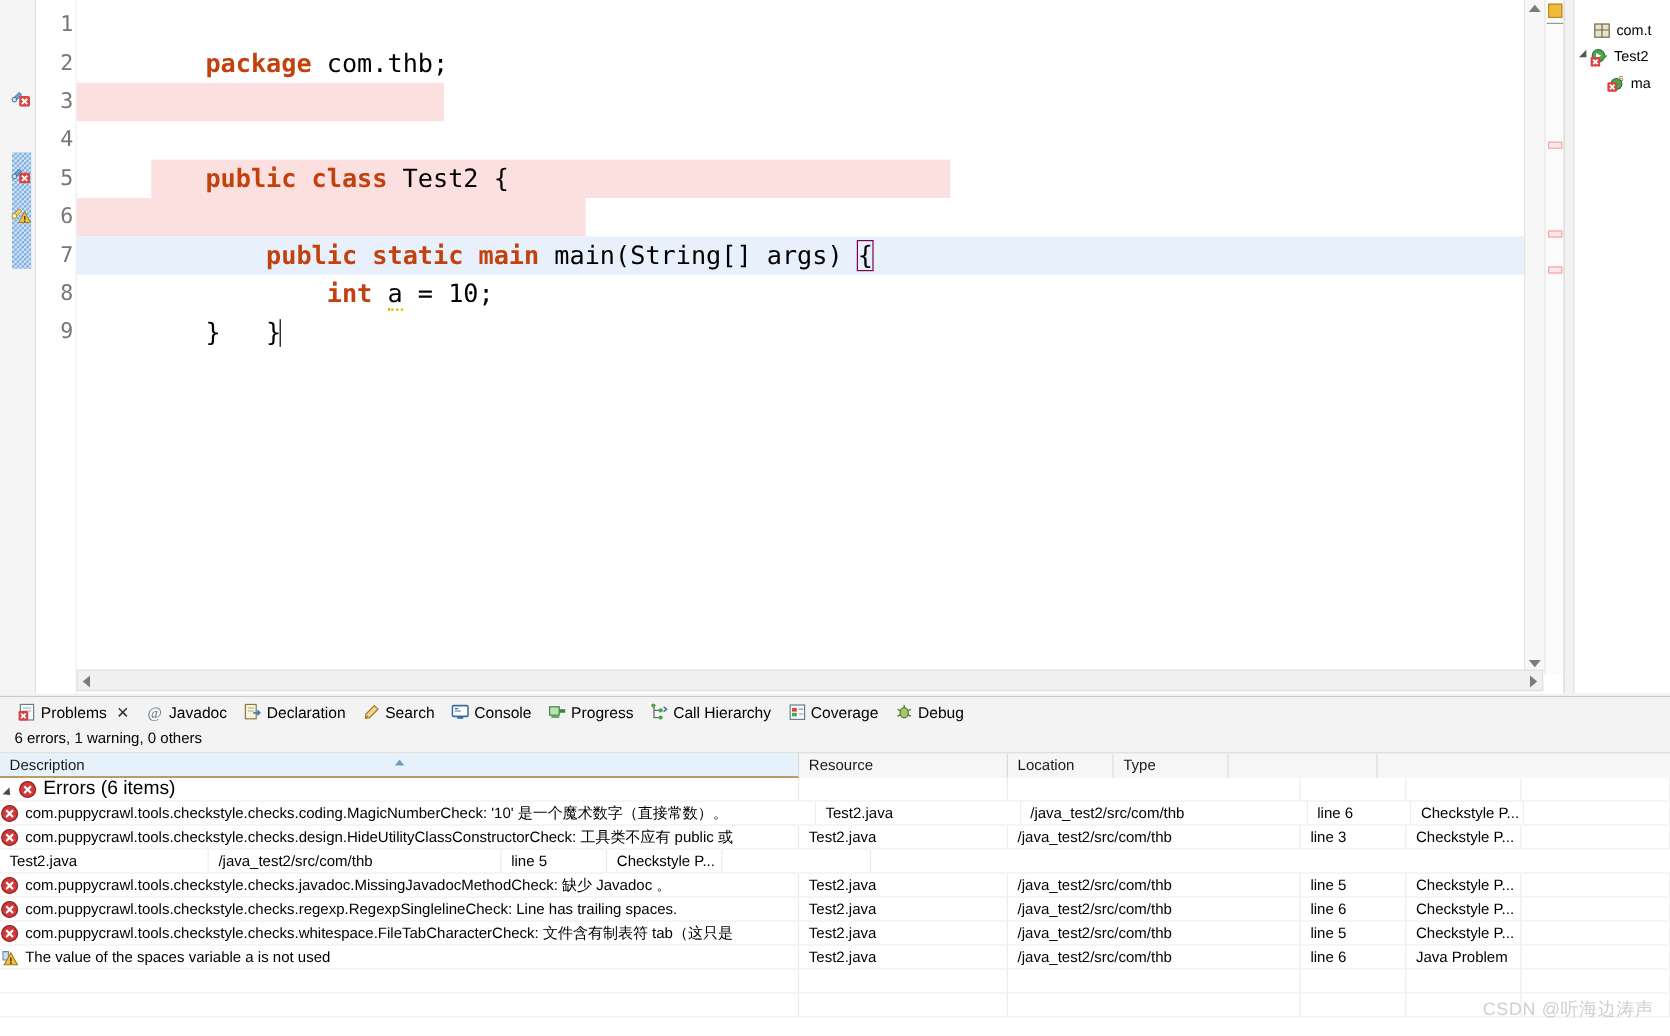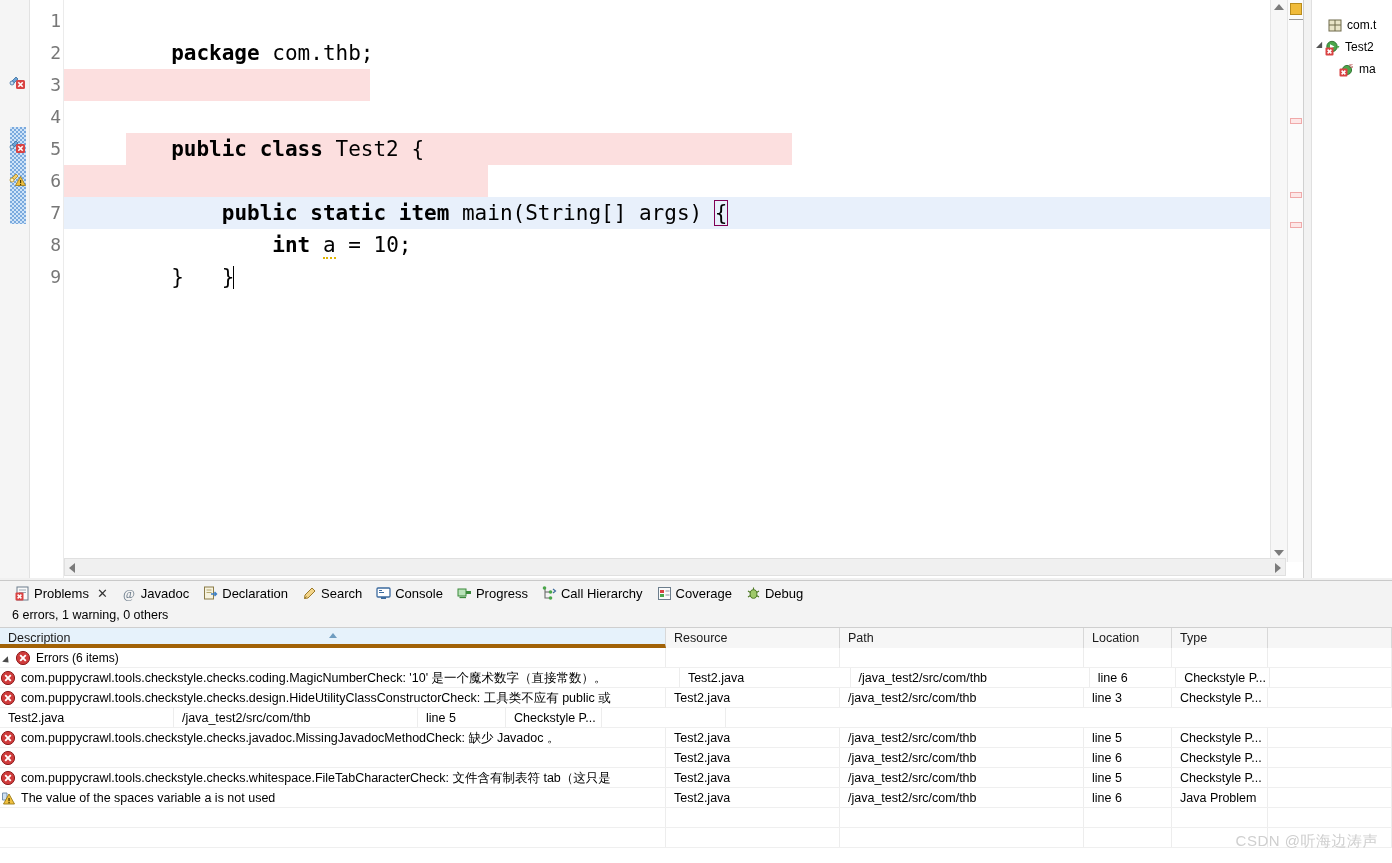--- a/index.html
+++ b/index.html
@@ -56,21 +56,21 @@
     padding-top: 5px; overflow: hidden;
   }
   .code-line {
     height: 32px; line-height: 32px; position: relative;
     font-family: "DejaVu Sans Mono", monospace; font-size: 21px;
     white-space: pre; color: #000;
   }
   .hl-pink { position: absolute; background: #fcdfdf; height: 32px; top: 0; z-index: 0; }
   .hl-blue { position: absolute; background: #e8f0fb; height: 32px; top: 0; left: 0; right: 0; z-index: 0; }
   .code-line .txt { position: relative; z-index: 1; padding-left: 6px; }
-  .kw { color: #000000; font-weight: bold; text-align: right; }
+  .kw { color: #c2410c; font-weight: bold; text-align: right; }
   .var-warn {
     border-bottom: 2px dotted #e0b400;
   }
   .brace-box { outline: 1px solid #7f0055; }
   .caret {
     display: inline-block; width: 1px; height: 23px; background: #000;
     vertical-align: -5px; margin-left: -1px;
   }
 
   
@@ -157,21 +157,21 @@
   .table-wrap {
     position: absolute; left: 0; top: 46px; right: 0; bottom: 0;
     background: #ffffff; border-top: 1px solid #cfcfcf;
   }
   .thead { display: flex; height: 20px; background: #f6f6f6; }
   .th {
     font-size: 12.5px; color: #1a1a1a; padding-left: 8px; line-height: 20px;
     border-right: 1px solid #d8d8d8; background: #f6f6f6;
     position: relative; white-space: nowrap; overflow: hidden;
   }
-  .th.sorted { background: #e6f2fb; border-bottom: 4px solid #a16207; }
+  .th.sorted { background: #e6f2fb; border-bottom: 1px solid #a16207; }
   .sort-arrow {
     position: absolute; left: 50%; top: 5px; margin-left: -4px;
     width: 0; height: 0;
     border-left: 4px solid transparent; border-right: 4px solid transparent;
     border-bottom: 5px solid #6f9dc0;
   }
   .trow { display: flex; height: 20px; border-bottom: 1px solid #efefef; }
   .td {
     font-size: 12.5px; color: #000; line-height: 20px;
     border-right: 1px solid #ededed; padding-left: 8px;
@@ -184,21 +184,21 @@
     width: 9px; flex: 0 0 auto; margin-right: 2px; margin-left: 4px;
     font-size: 0; position: relative;
   }
   .tw::after {
     content: ""; position: absolute; left: 1px; top: -3px;
     width: 0; height: 0;
     border-top: 4px solid transparent; border-bottom: 4px solid transparent;
     border-left: 5px solid #4a4a4a;
     transform: rotate(45deg); transform-origin: 0 50%;
   }
-  .group-label { font-size: 12px; }
+  .group-label { font-size: 16px; }
 
   
   .watermark {
     position: absolute; right: 14px; bottom: 12px;
     font-size: 15px; color: #cfcfcf; letter-spacing: 0.5px;
     font-family: "Liberation Sans", sans-serif; pointer-events: none;
     user-select: none;
   }
 </style>
 </head>
@@ -265,21 +265,21 @@
 
       <div class="code-line">
         <span class="hl-pink" style="left:0px;width:306px"></span>
         <span class="txt"><span class="kw">public class</span><span> Test2 {</span></span>
       </div>
 
       <div class="code-line"><span class="txt"></span></div>
 
       <div class="code-line">
         <span class="hl-pink" style="left:62px;width:666px"></span>
-        <span class="txt"><span>    </span><span class="kw">public static item</span><span> main(String[] args) </span><span class="brace-box">{</span></span>
+        <span class="txt"><span>    </span><span class="kw">public static main</span><span> main(String[] args) </span><span class="brace-box">{</span></span>
       </div>
 
       <div class="code-line">
         <span class="hl-pink" style="left:0px;width:424px"></span>
         <span class="txt"><span>        </span><span class="kw">int</span><span> </span><span class="var-warn">a</span><span> = 10;</span></span>
       </div>
 
       <div class="code-line">
         <span class="hl-blue"></span>
         <span class="txt"><span>    }</span><span class="caret"></span></span>
@@ -472,21 +472,20 @@
     <div class="summary">6 errors, 1 warning, 0 others</div>
 
     <div class="table-wrap">
 
       <div class="thead">
         <div class="th sorted" style="width:666px">
           <span>Description</span>
           <span class="sort-arrow"></span>
         </div>
         <div class="th" style="width:174px">Resource</div>
-        <div class="th" style="width:244px">Path</div>
         <div class="th" style="width:88px">Location</div>
         <div class="th" style="width:96px">Type</div>
         <div class="th" style="width:124px"></div>
       </div>
 
       <div class="trow">
         <div class="td desc" style="width:666px">
           <span class="tw"></span>
           <span class="row-ico">
             <svg width="16" height="16" viewBox="0 0 16 16">
@@ -563,20 +562,21 @@
       </div>
 
       <div class="trow">
         <div class="td desc ind-1" style="width:666px">
           <span class="row-ico">
             <svg width="16" height="16" viewBox="0 0 16 16">
                 <circle cx="8" cy="8" r="6.6" fill="#cf3b3b" stroke="#8e1f1f" stroke-width="1"></circle>
                 <path d="M5.2 5.2 L10.8 10.8 M10.8 5.2 L5.2 10.8" stroke="#fff" stroke-width="1.9"></path>
               </svg>
           </span>
+          <span>com.puppycrawl.tools.checkstyle.checks.regexp.RegexpSinglelineCheck: Line has trailing spaces.</span>
         </div>
         <div class="td" style="width:174px">Test2.java</div>
         <div class="td" style="width:244px">/java_test2/src/com/thb</div>
         <div class="td" style="width:88px">line 6</div>
         <div class="td" style="width:96px">Checkstyle P...</div>
         <div class="td" style="width:124px"></div>
       </div>
 
       <div class="trow">
         <div class="td desc ind-1" style="width:666px">

